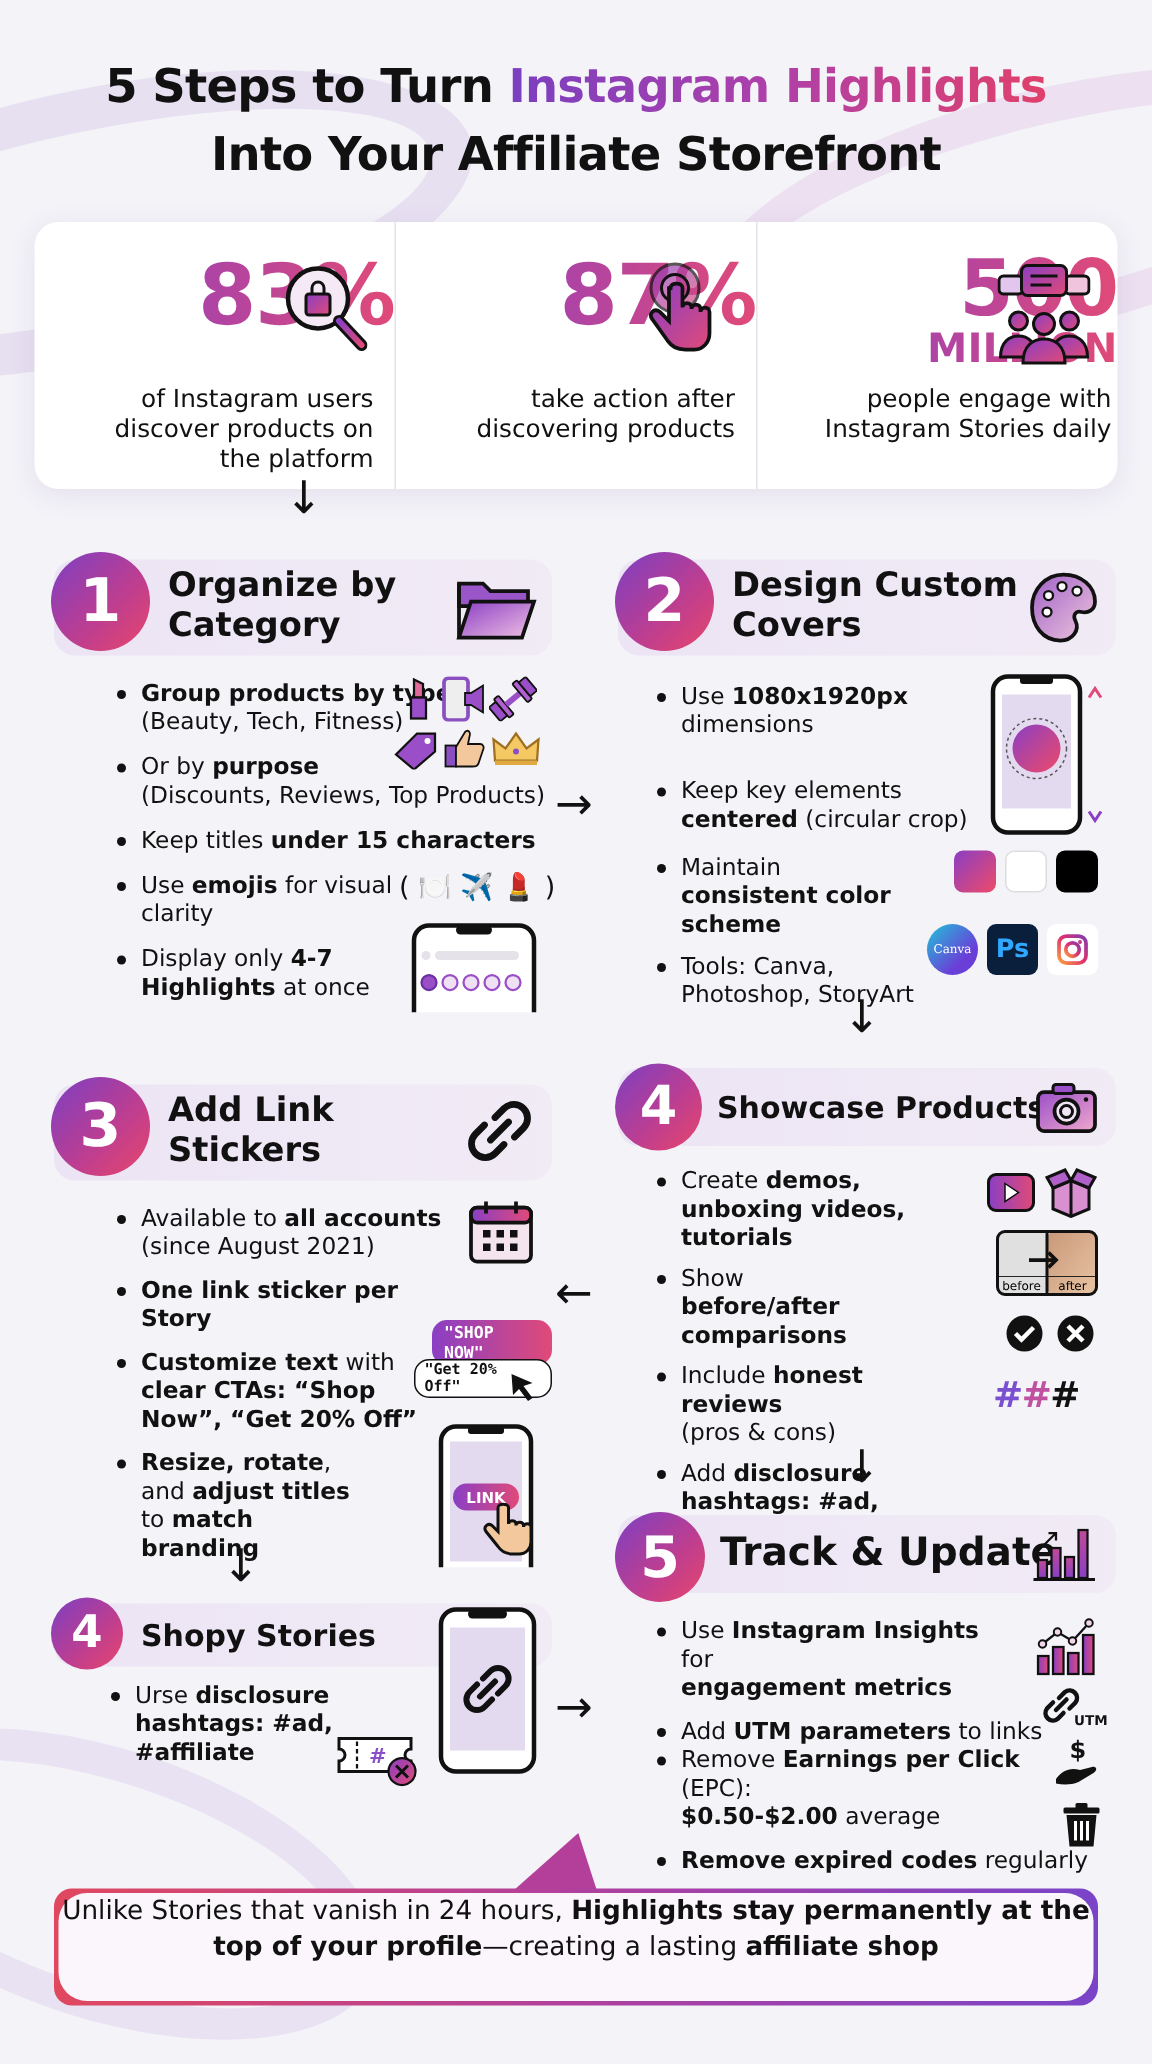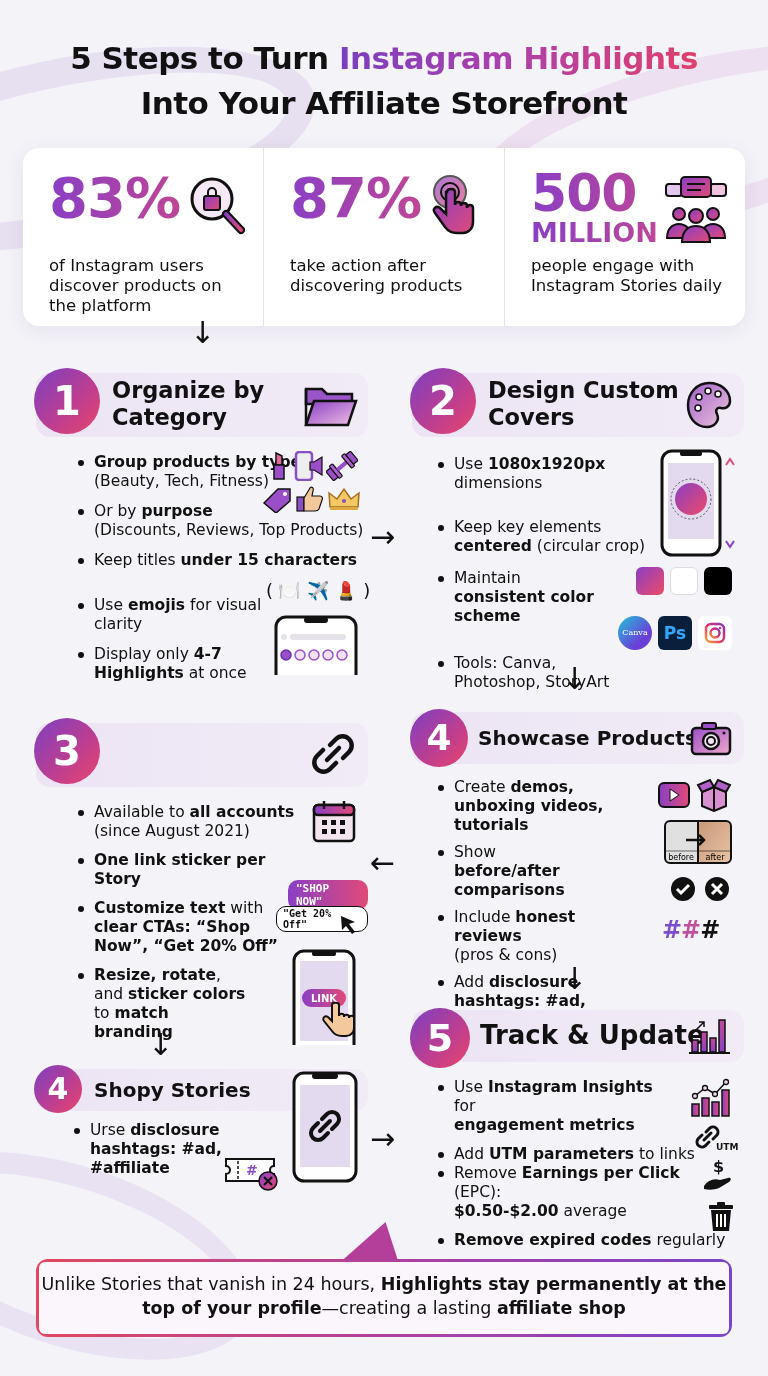--- a/index.html
+++ b/index.html
@@ -29,21 +29,21 @@
     -webkit-background-clip: text; background-clip: text; color: transparent;
   }
 
   
   .stats {
     position: absolute; left: 23px; top: 148px; width: 722px; height: 178px;
     background: #fff; border-radius: 16px;
     box-shadow: 0 4px 18px rgba(120,90,160,0.12);
     display: flex;
   }
-  .stat { position: relative; flex: 1; padding: 20px 0 0 26px; }
+  .stat { position: relative; flex: 1; padding: 20px 0 0 26px; text-align: right; }
   .stat + .stat { border-left: 1px solid #e4e2ea; }
   .stat-num {
     font-weight: 700; font-size: 56px; line-height: 60px; letter-spacing: -1px;
     background: linear-gradient(90deg, #8a3fc4, #e04a78);
     -webkit-background-clip: text; background-clip: text; color: transparent;
   }
   .stat-num.small { font-size: 52px; line-height: 50px; }
   .stat-sub {
     font-weight: 700; font-size: 27px; line-height: 30px;
     background: linear-gradient(90deg, #8a3fc4, #e04a78);
@@ -96,23 +96,23 @@
   }
   .swatch { position: absolute; width: 28px; height: 28px; border-radius: 6px; }
 
   
   .callout {
     position: absolute; left: 36px; top: 1259px; width: 696px; height: 78px; border-radius: 12px;
     padding: 3px;
     background: linear-gradient(90deg, #e0485f, #b0409e, #7a44c8);
   }
   .callout-inner {
-    width: 100%; height: 100%; border-radius: 6px;
+    width: 100%; height: 100%; border-radius: 19px;
     background: #faf6fb; text-align: center;
-    font-size: 17.5px; line-height: 24px; padding-top: 10px; color: #111;
+    font-size: 17.5px; line-height: 24px; padding-top: 0; color: #111;
   }
   .callout-tail {
     position: absolute; left: 352px; top: 1222px; width: 0; height: 0;
     border-left: 22px solid transparent; border-right: 36px solid transparent;
     border-bottom: 40px solid #b43f9a;
     transform: skewX(-30deg);
   }
 </style>
 </head>
 <body>
@@ -208,21 +208,21 @@
           </linearGradient>
         </defs>
       <path d="M2 6 h16 l5 5 h25 v10 h-46z" fill="#9a56c8" stroke="#111" stroke-width="2.5"></path>
       <path d="M2 42 l8 -24 h42 l-8 24z" fill="url(#g4)" stroke="#111" stroke-width="2.5"></path>
       <line x1="2" y1="6" x2="2" y2="42" stroke="#111" stroke-width="2.5"></line>
     </svg>
   </div>
   <ul class="bullets" style="left:40px;top:80px;width:290px;">
     <li style="margin-bottom:11px"><b>Group products by type</b><br><span> (Beauty, Tech, Fitness)</span></li>
     <li style="margin-bottom:11px"><span>Or by </span><b>purpose</b><br><span style="white-space:nowrap"> (Discounts, Reviews, Top Products)</span></li>
-    <li style="margin-bottom:26px"><span>Keep titles </span><b>under 15 characters</b></li>
+    <li style="margin-bottom:11px"><span>Keep titles </span><b>under 15 characters</b></li>
     <li style="margin-bottom:11px;width:190px"><span>Use </span><b>emojis</b><span> for visual clarity</span></li>
     <li style="width:190px"><span>Display only </span><b>4-7 Highlights</b><span> at once</span></li>
   </ul>
 
   <svg class="icon" style="left:236px;top:78px" width="14" height="30" viewBox="0 0 14 30">
       <path d="M4 2 l6 3 v9 h-6z" fill="#e06a9a" stroke="#111" stroke-width="1.5"></path>
       <rect x="2" y="14" width="10" height="14" fill="#9a4fc8" stroke="#111" stroke-width="1.5"></rect>
     </svg>
   <svg class="icon" style="left:258px;top:78px" width="30" height="30" viewBox="0 0 30 30">
       <rect x="2" y="1" width="16" height="28" rx="3" fill="#eee" stroke="#8a4fc0" stroke-width="2.5"></rect>
@@ -281,21 +281,21 @@
       <path d="M23 2 c12 0 21 8 21 18 c0 6 -5 8 -9 7 c-4 -1 -6 2 -4 6 c3 6 -2 13 -10 13 c-12 0 -19 -10 -19 -22 c0 -12 9 -22 21 -22z" fill="url(#g5)" stroke="#111" stroke-width="2.5"></path>
       <circle cx="13" cy="16" r="3" fill="#fff" stroke="#111" stroke-width="1.5"></circle>
       <circle cx="22" cy="10" r="3" fill="#fff" stroke="#111" stroke-width="1.5"></circle>
       <circle cx="32" cy="13" r="3" fill="#fff" stroke="#111" stroke-width="1.5"></circle>
       <circle cx="12" cy="27" r="3" fill="#fff" stroke="#111" stroke-width="1.5"></circle>
     </svg>
   </div>
   <ul class="bullets" style="left:24px;top:82px;width:210px;">
     <li style="margin-bottom:25px"><span>Use </span><b>1080x1920px</b><br><span> dimensions</span></li>
     <li style="margin-bottom:13px;width:230px"><span>Keep key elements </span><br><b>centered</b><span> (circular crop)</span></li>
-    <li style="margin-bottom:28px;width:180px"><span>Maintain </span><b>consistent color scheme</b></li>
+    <li style="margin-bottom:9px;width:180px"><span>Maintain </span><b>consistent color scheme</b></li>
     <li style="width:175px"><span>Tools: Canva, Photoshop, StoryArt</span></li>
   </ul>
   <svg class="icon" style="left:248px;top:76px" width="78" height="108" viewBox="0 0 78 108">
     <defs>
         <linearGradient id="g6" x1="0" y1="0" x2="1" y2="1">
           <stop offset="0" stop-color="#8a3fc4"></stop>
           <stop offset="1" stop-color="#ee4a68"></stop>
         </linearGradient>
         <linearGradient id="g6b" x1="0" y1="0" x2="0" y2="1">
           <stop offset="0" stop-color="#e04a78"></stop>
@@ -327,33 +327,37 @@
     <rect x="0" y="0" width="34" height="34" rx="6" fill="#fff"></rect>
     <rect x="8" y="8" width="18" height="18" rx="5" fill="none" stroke="url(#g7)" stroke-width="2.5"></rect>
     <circle cx="17" cy="17" r="4.5" fill="none" stroke="url(#g7)" stroke-width="2.5"></circle>
     <circle cx="22" cy="12" r="1.3" fill="#c13584"></circle>
   </svg>
 </section>
 
 <section class="step" style="left:36px;top:723px;width:332px;">
   <div class="step-head">
     <div class="step-num">3</div>
+    <div class="step-title">
+      <span>Add Link</span><br>
+      <span>Stickers</span>
+    </div>
     <svg class="head-icon" style="left:272px;top:6px" width="50" height="50" viewBox="0 0 50 50">
       <g fill="none" stroke="#111" stroke-width="4.5" stroke-linecap="round">
         <path d="M22 16 l6 -6 a9 9 0 0 1 13 13 l-6 6"></path>
         <path d="M28 34 l-6 6 a9 9 0 0 1 -13 -13 l6 -6"></path>
         <line x1="19" y1="31" x2="31" y2="19"></line>
       </g>
     </svg>
   </div>
   <ul class="bullets" style="left:40px;top:80px;width:240px;">
     <li style="margin-bottom:10px"><span>Available to </span><b>all accounts</b><br><span> (since August 2021)</span></li>
     <li style="margin-bottom:10px"><b>One link sticker per Story</b></li>
     <li style="margin-bottom:10px;width:210px"><b>Customize text</b><span> with </span><b>clear CTAs: “Shop Now”, “Get 20% Off”</b></li>
-    <li style="width:170px"><b>Resize, rotate</b><span>, and </span><b>sticker colors</b><span> to </span><b>match branding</b></li>
+    <li style="width:170px"><b>Resize, rotate</b><span>, and </span><b>adjust titles</b><span> to </span><b>match branding</b></li>
   </ul>
   <svg class="icon" style="left:276px;top:76px" width="44" height="44" viewBox="0 0 44 44">
     <defs>
         <linearGradient id="g8" x1="0" y1="0" x2="1" y2="0">
           <stop offset="0" stop-color="#8a3fc4"></stop>
           <stop offset="1" stop-color="#e04a78"></stop>
         </linearGradient>
       </defs>
     <rect x="2" y="6" width="40" height="36" rx="4" fill="#f4e4ee" stroke="#111" stroke-width="2.5"></rect>
     <rect x="2" y="6" width="40" height="10" rx="4" fill="url(#g8)" stroke="#111" stroke-width="2.5"></rect>

